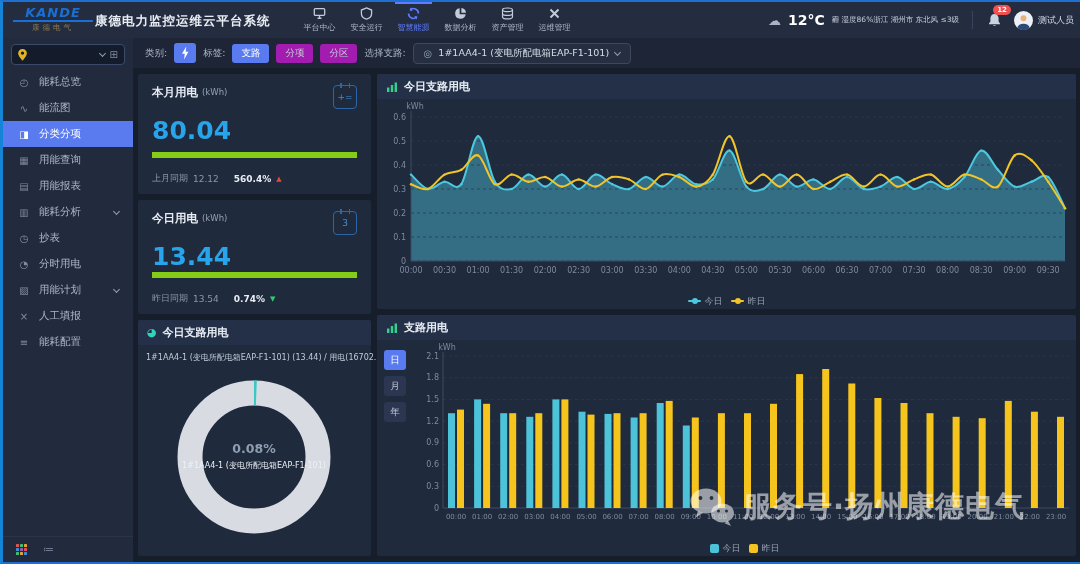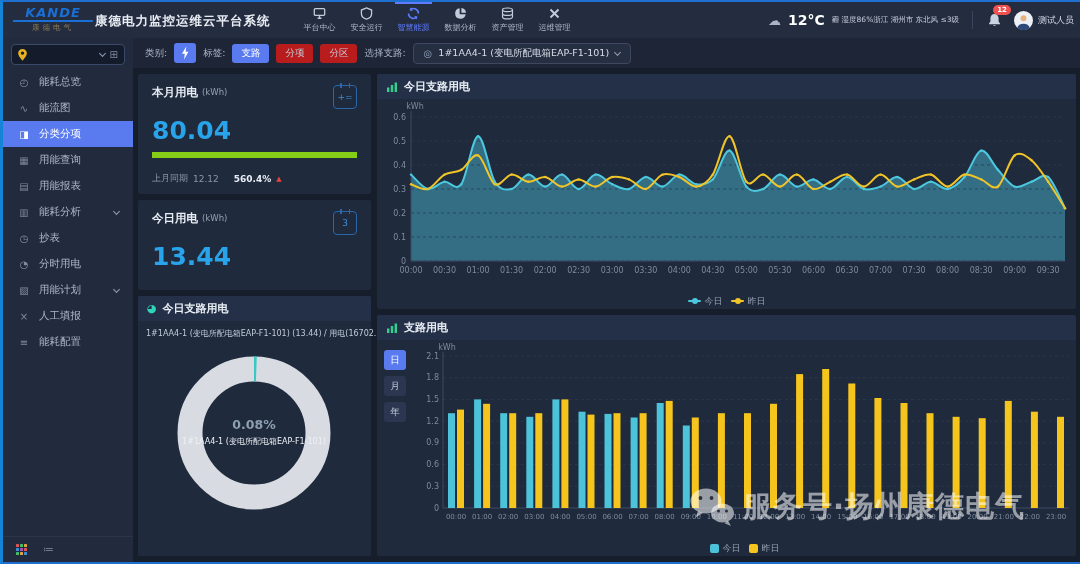--- a/index.html
+++ b/index.html
@@ -32,21 +32,21 @@
   .user{ display:flex; align-items:center; gap:5px; cursor:pointer;}
   .user-name{ color:#d5dce8; font-size:9px; white-space:nowrap;}
   
   .filterbar{ position:absolute; left:130px; top:36px; right:0; height:30px; background:#1d2536;
               display:flex; align-items:center; gap:7px; padding-left:12px; z-index:4;}
   .flabel{ color:#aab4c6; font-size:9.5px; white-space:nowrap;}
   .cat-btn{ width:22px; height:20px; background:#5a7bf0; border-radius:3px; display:flex; align-items:center;
             justify-content:center; cursor:pointer;}
   .boltshape{ width:9px; height:13px; background:#fff; clip-path:polygon(62% 0,14% 56%,45% 56%,38% 100%,86% 40%,55% 40%);}
   .pills{ display:flex; gap:7px;}
-  .pill{ background:#b91c1c; color:#c5cdd9; font-size:9.5px; padding:3px 9px; border-radius:3px; cursor:pointer; white-space:nowrap;}
+  .pill{ background:#a21caf; color:#c5cdd9; font-size:9.5px; padding:3px 9px; border-radius:3px; cursor:pointer; white-space:nowrap;}
   .pill.active{ background:#5a7bf0; color:#fff;}
   .branch-select{ display:flex; align-items:center; gap:6px; background:#262f42; border:1px solid #3d4860;
                   border-radius:4px; padding:3px 10px; color:#d8dee8; font-size:9.5px; cursor:pointer; white-space:nowrap;}
   .target-ico{ color:#8fa0b8; font-size:10px;}
   .chev{ width:5px; height:5px; border-right:1.4px solid #8fa0b8; border-bottom:1.4px solid #8fa0b8;
          transform:rotate(45deg); margin-top:-2px; flex:none;}
   
   .sidebar{ position:absolute; left:0; top:36px; bottom:0; width:130px; background:#222b3d; z-index:4;
             display:flex; flex-direction:column;}
   .tree-select{ margin:6px 8px 4px 8px; height:21px; border:1px solid #3b4a6b; border-radius:4px; background:#141c2c;
@@ -68,21 +68,21 @@
   .gridicon span:nth-child(7){background:#3fbf6b}.gridicon span:nth-child(8){background:#e0a23f}
   .gridicon span:nth-child(9){background:#3f8fd8}
   .listicon{ color:#6d7a92; font-size:11px; cursor:pointer;}
   
   .content{ position:absolute; left:130px; top:66px; right:0; bottom:0; padding:6px 4px 6px 5px;
             display:flex; gap:6px;}
   .col-left{ width:233px; display:flex; flex-direction:column; gap:6px;border-radius:14px;}
   .col-right{ flex:1; display:flex; flex-direction:column; gap:6px; min-width:0;}
   .card{ background:#1f2a3c; border-radius:2px;}
   .stat-card{ height:120px; padding:11px 14px 9px; display:flex; flex-direction:column;}
-  .stat-card.h2{ height:90px;}
+  .stat-card.h2{ height:114px;}
   .stat-head{ display:flex; align-items:flex-start;}
   .stat-title{ color:#e8edf4; font-size:11.5px; font-weight:bold;}
   .stat-unit{ color:#98a2b4; font-size:8.5px; margin-left:4px; margin-top:2px;}
   .cal-btn{ margin-left:auto; width:24px; height:24px; border:1px solid #2c66a8; border-radius:4px; color:#3f8fd8;
             font-size:9px; display:flex; align-items:center; justify-content:center; cursor:pointer; position:relative;}
   .cal-btn::before,.cal-btn::after{ content:''; position:absolute; top:-3px; width:1.5px; height:5px; background:#2c66a8;}
   .cal-btn::before{ left:6px;} .cal-btn::after{ right:6px;}
   .stat-value{ color:#29a3ea; font-size:25px; font-weight:bold; margin-top:7px;}
   .stat-foot{ border-top:6px solid #84cc16; margin-top:auto; padding-top:14px; display:flex; align-items:center;
               font-size:9px; color:#8c96a8; gap:5px;}
@@ -319,20 +319,26 @@
         </div>
       </section>
 
       <section class="card stat-card h2">
         <div class="stat-head">
           <span class="stat-title">今日用电</span>
           <span class="stat-unit">(kWh)</span>
           <span class="cal-btn">3</span>
         </div>
         <div class="stat-value">13.44</div>
+        <div class="stat-foot">
+          <span>昨日同期</span>
+          <span>13.54</span>
+          <span class="stat-change">0.74%</span>
+          <span class="arrow down" id="arrow-today">▼</span>
+        </div>
       </section>
 
       <section class="card donut-card">
         <div class="card-head">
           <span class="pie-ico">◕</span>
           <span class="ctitle">今日支路用电</span>
         </div>
         <div class="donut-sub">1#1AA4-1 (变电所配电箱EAP-F1-101) (13.44) / 用电(16702.01) (kWh)</div>
         <svg width="233" height="182" viewBox="0 0 233 182">
           <circle cx="116" cy="94" r="64" fill="none" stroke="#d8dce2" stroke-width="25"></circle>

